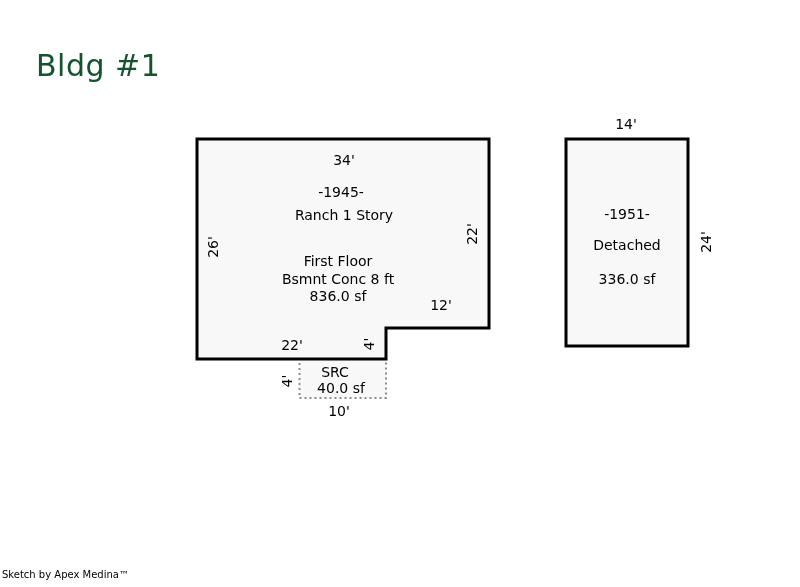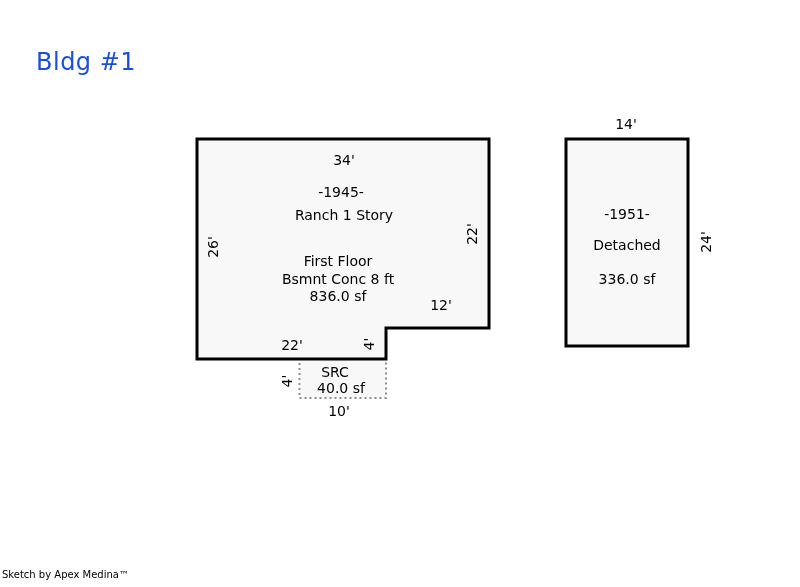--- a/index.html
+++ b/index.html
@@ -14,22 +14,22 @@
   .canvas {
     position: relative;
     width: 800px;
     height: 587px;
     background: #ffffff;
   }
   .page-title {
     position: absolute;
     left: 36px;
     top: 48px;
-    font-size: 24px;
-    color: #1d4ed8;
+    font-size: 30px;
+    color: #14532d;
     letter-spacing: 0.5px;
     white-space: nowrap;
     text-align: center;
   }
   .footer-note {
     position: absolute;
     left: 2px;
     top: 569px;
     font-size: 10px;
     color: #000000;

